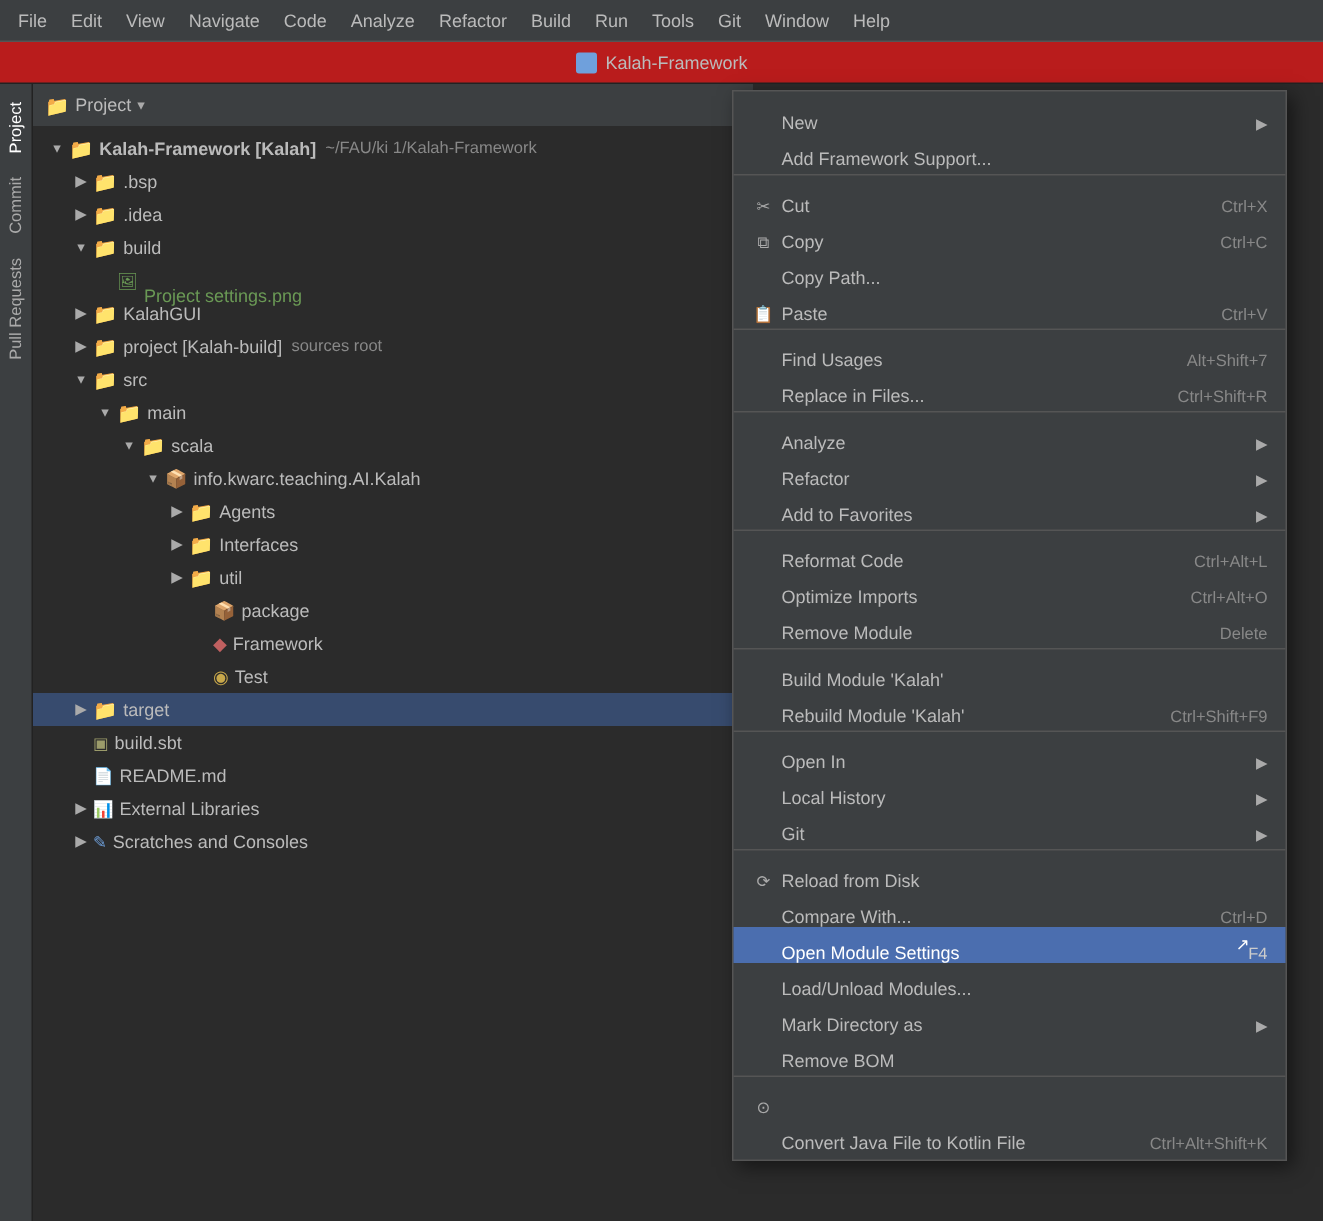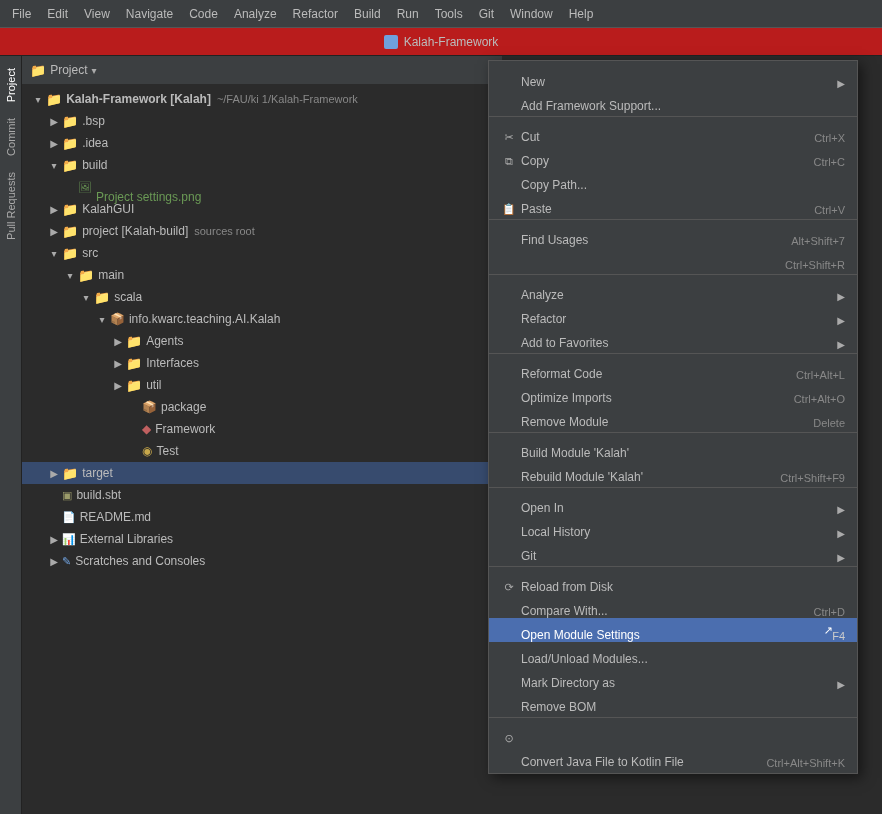--- a/index.html
+++ b/index.html
@@ -395,20 +395,21 @@
     </div>
     <div class="ctx-separator"></div>
 
     <div class="ctx-item">
       <span class="ctx-icon"></span>
       <span class="ctx-label">Find Usages</span>
       <span class="ctx-shortcut">Alt+Shift+7</span>
     </div>
     <div class="ctx-item">
       <span class="ctx-icon"></span>
+      <span class="ctx-label">Replace in Files...</span>
       <span class="ctx-shortcut">Ctrl+Shift+R</span>
     </div>
     <div class="ctx-separator"></div>
 
     <div class="ctx-item">
       <span class="ctx-icon"></span>
       <span class="ctx-label">Analyze</span>
       <span class="ctx-arrow">▶</span>
     </div>
     <div class="ctx-item">

